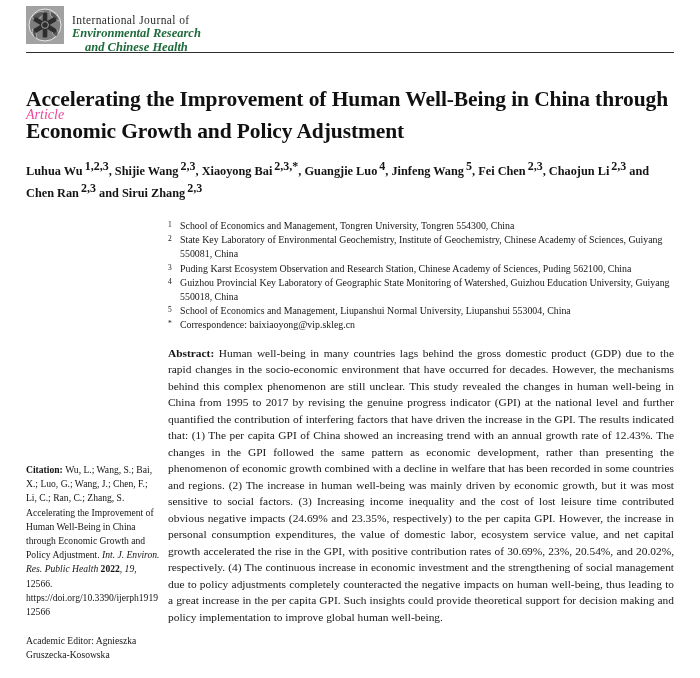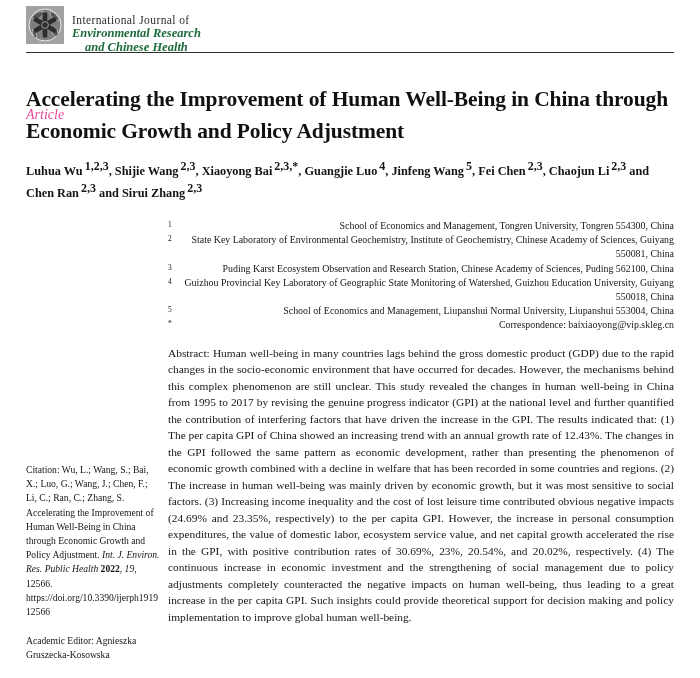--- a/index.html
+++ b/index.html
@@ -27,33 +27,33 @@
                    letter-spacing:-0.1px; }
   .authors { position:absolute; top:158px; left:26px; width:648px;
              font-size:12.3px; line-height:16.5px; font-weight:bold; color:#141414; }
   .authors sup { font-size:12px; margin-left:2px; }
 
   
   .content-row { position:absolute; top:219px; left:26px; right:26px; display:flex; }
   .sidebar { width:134px; flex:0 0 auto; margin-right:8px; padding-top:244px;
              font-size:9.6px; line-height:14.2px; color:#141414; }
   .sidebar .citation-block { }
-  .sidebar .citation-label { font-weight:normal; }
+  .sidebar .citation-label { font-weight:bold; }
   .sidebar .journal-abbrev { font-style:italic; }
   .sidebar .cite-year { font-weight:bold; }
   .sidebar .cite-volume { font-style:italic; }
   .sidebar .editor-block { margin-top:15px; }
   .sidebar .dates-block { margin-top:13px; }
 
   .main-col { flex:1 1 auto; }
   .affil-row { display:flex; font-size:9.9px; line-height:14.2px; color:#161616; }
   .affil-marker { flex:0 0 12px; font-size:7.5px; position:relative; top:-1px; }
-  .affil-text { flex:1 1 auto;text-align:right; }
+  .affil-text { flex:1 1 auto; }
   .abstract { margin-top:12px; font-size:11.4px; line-height:16.5px; text-align:justify; color:#161616; }
-  .abstract-label { font-weight:normal; }
+  .abstract-label { font-weight:bold; }
 
   .doi-text { word-break:break-word; }
 </style>
 </head>
 <body>
 
 <div class="page">
 
   <div class="header">
     <div class="brand">

